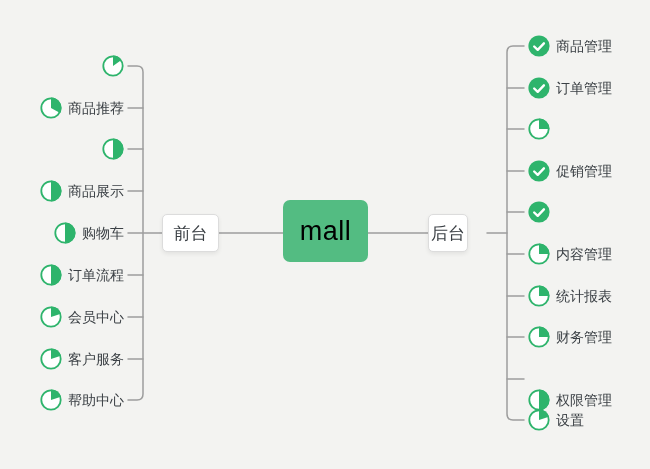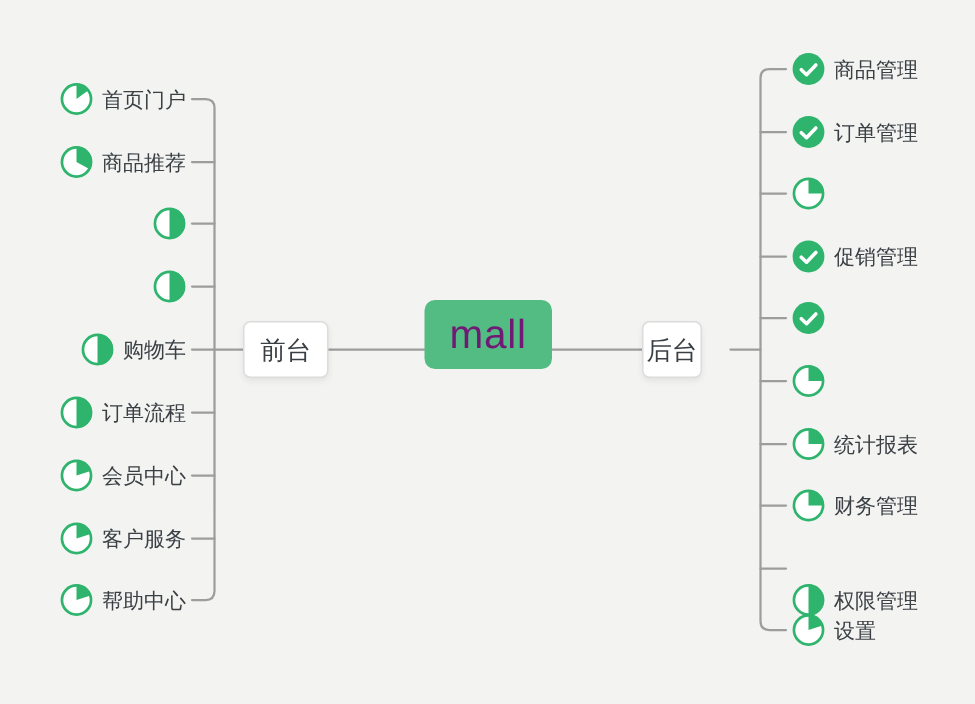--- a/index.html
+++ b/index.html
@@ -22,24 +22,24 @@
     stroke-width:1.5;
     stroke-linecap:round;
   }
   .node{
     position:absolute;
     display:flex;align-items:center;justify-content:center;
     box-sizing:border-box;
     cursor:default;
   }
   .node.root{
-    left:283px;top:200px;width:85px;height:46px;
+    left:283px;top:200px;width:85px;height:62px;
     background:var(--rootgreen,#53bc82);
     border-radius:7px;
-    color:#701a75;
+    color:#000000;
     font-size:27px;
     letter-spacing:.5px;
   }
   .node.sub{
     top:214px;height:38px;
     background:#ffffff;
     border:1px solid #dcdcdc;
     border-radius:5px;
     box-shadow:0 2px 4px rgba(0,0,0,.07);
     color:#3a3f44;
@@ -97,21 +97,20 @@
     </svg>
 
   <div class="branch-left" id="branch-left">
       <div class="item" style="top: 66px;">
         <span class="icon">
           <svg viewBox="0 0 22 22">
             <circle cx="11" cy="11" r="9.7" fill="#ffffff" stroke="#2eb46c" stroke-width="1.8"></circle>
             <path d="M11,11 L11,0.5999999999999996 A10.4,10.4 0 0 1 19.41,4.89 Z" fill="#2eb46c"></path>
           </svg>
         </span>
-        <span class="label">首页门户</span>
       </div>
       <div class="item" style="top: 108px;">
         <span class="icon">
           <svg viewBox="0 0 22 22">
             <circle cx="11" cy="11" r="9.7" fill="#ffffff" stroke="#2eb46c" stroke-width="1.8"></circle>
             <path d="M11,11 L11,0.5999999999999996 A10.4,10.4 0 0 1 20.11,16.01 Z" fill="#2eb46c"></path>
           </svg>
         </span>
         <span class="label">商品推荐</span>
       </div>
@@ -123,20 +122,21 @@
           </svg>
         </span>
       </div>
       <div class="item" style="top: 191px;">
         <span class="icon">
           <svg viewBox="0 0 22 22">
             <circle cx="11" cy="11" r="9.7" fill="#ffffff" stroke="#2eb46c" stroke-width="1.8"></circle>
             <path d="M11,11 L11,0.5999999999999996 A10.4,10.4 0 0 1 11.00,21.40 Z" fill="#2eb46c"></path>
           </svg>
         </span>
+        <span class="label">商品展示</span>
       </div>
       <div class="item" style="top: 233px;">
         <span class="icon">
           <svg viewBox="0 0 22 22">
             <circle cx="11" cy="11" r="9.7" fill="#ffffff" stroke="#2eb46c" stroke-width="1.8"></circle>
             <path d="M11,11 L11,0.5999999999999996 A10.4,10.4 0 0 1 11.00,21.40 Z" fill="#2eb46c"></path>
           </svg>
         </span>
         <span class="label">购物车</span>
       </div>
@@ -234,20 +234,21 @@
           </svg>
         </span>
       </div>
       <div class="item" style="top: 254px;">
         <span class="icon">
           <svg viewBox="0 0 22 22">
             <circle cx="11" cy="11" r="9.7" fill="#ffffff" stroke="#2eb46c" stroke-width="1.8"></circle>
             <path d="M11,11 L11,0.5999999999999996 A10.4,10.4 0 0 1 21.40,11.00 Z" fill="#2eb46c"></path>
           </svg>
         </span>
+        <span class="label">内容管理</span>
       </div>
       <div class="item" style="top: 296px;">
         <span class="icon">
           <svg viewBox="0 0 22 22">
             <circle cx="11" cy="11" r="9.7" fill="#ffffff" stroke="#2eb46c" stroke-width="1.8"></circle>
             <path d="M11,11 L11,0.5999999999999996 A10.4,10.4 0 0 1 21.40,11.00 Z" fill="#2eb46c"></path>
           </svg>
         </span>
         <span class="label">统计报表</span>
       </div>

